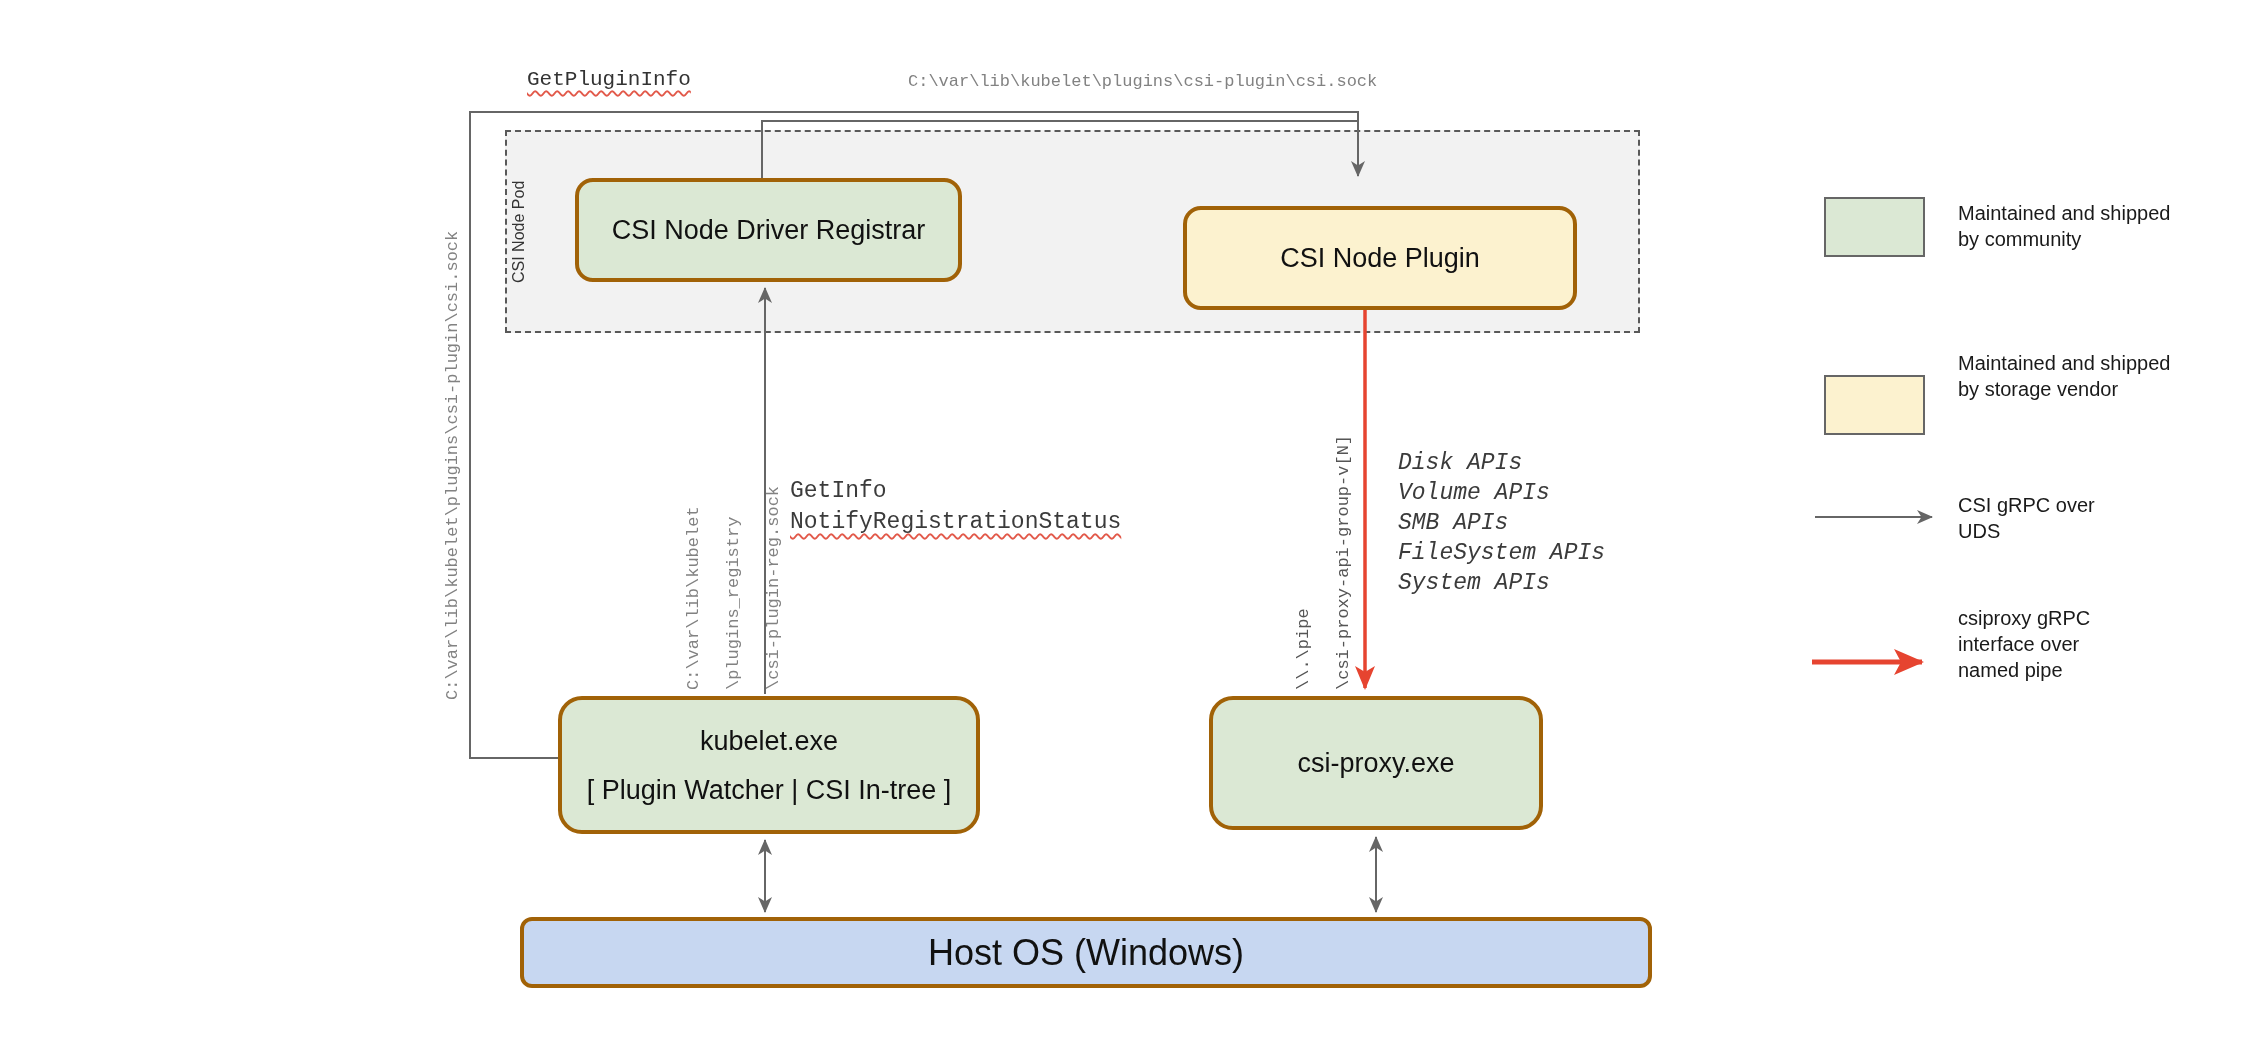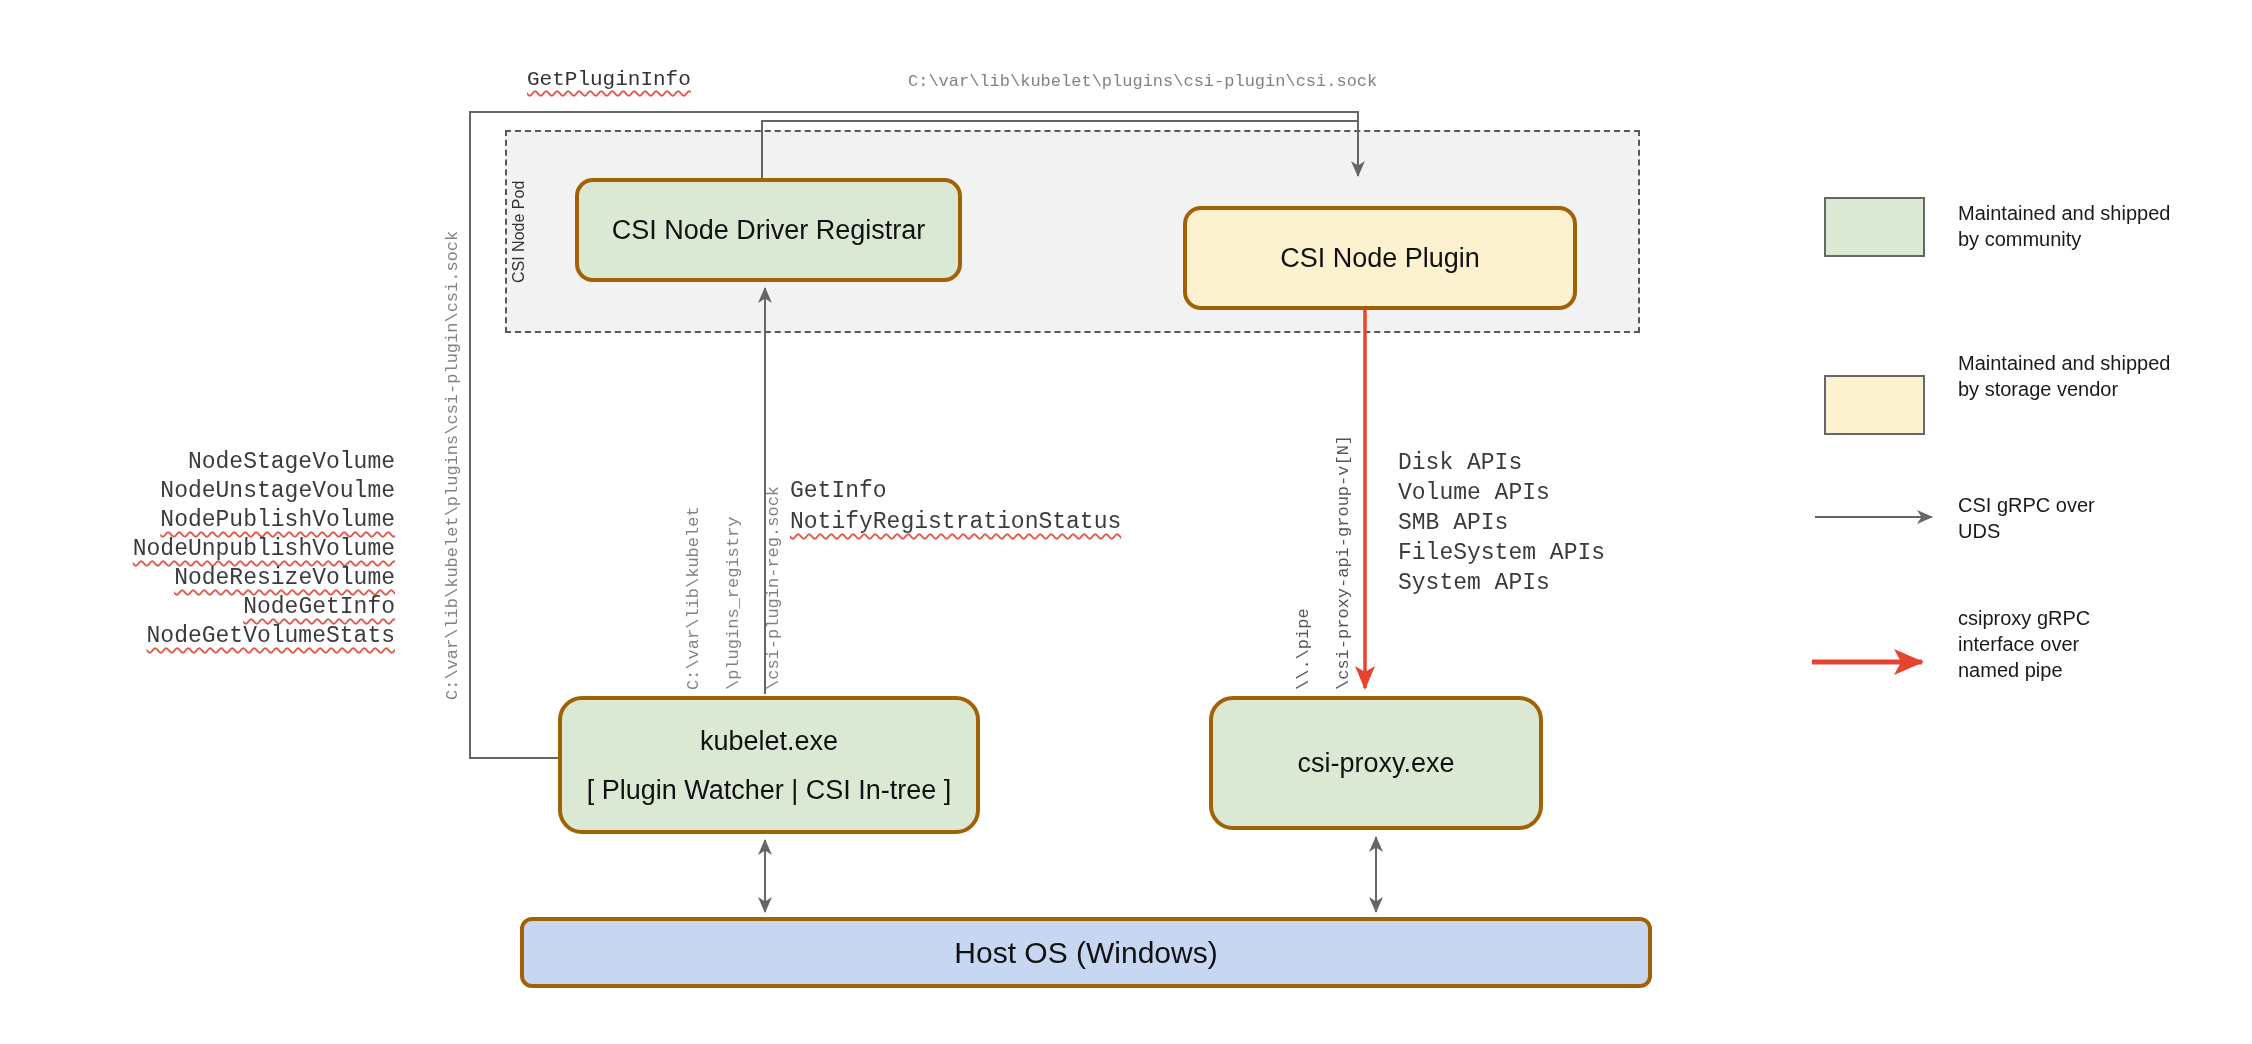--- a/index.html
+++ b/index.html
@@ -71,53 +71,44 @@
 
   <div class="box green" style="left:558px;top:696px;width:422px;height:138px;border-radius:24px;font-size:27px;flex-direction:column;line-height:34px;gap:15px;">
     <div>kubelet.exe</div>
     <div>[ Plugin Watcher | CSI In-tree ]</div>
   </div>
 
   <div class="box green" style="left:1209px;top:696px;width:334px;height:134px;border-radius:24px;font-size:27px;">
     <span>csi-proxy.exe</span>
   </div>
 
-  <div class="box blue" style="left:520px;top:917px;width:1132px;height:71px;border-radius:12px;font-size:30px;align-items:center;">
+  <div class="box blue" style="left:520px;top:917px;width:1132px;height:71px;border-radius:12px;font-size:36px;align-items:center;">
     <span>Host OS (Windows)</span>
   </div>
 
   <div class="label-block mono sq" style="left:527px;top:68px;font-size:21px;color:#333;">GetPluginInfo</div>
 
   <div class="label-block mono pathtext" style="left:908px;top:72px;">C:\var\lib\kubelet\plugins\csi-plugin\csi.sock</div>
 
   <div class="vlabel mono pathtext" style="left:443px;top:700px;">C:\var\lib\kubelet\plugins\csi-plugin\csi.sock</div>
 
-  <div class="label-block mono codetext" style="left:95px;top:448px;width:300px;text-align:right;line-height:29px;">
-    <div>NodeStageVolume</div>
-    <div>NodeUnstageVoulme</div>
-    <div class="sq">NodePublishVolume</div>
-    <div class="sq">NodeUnpublishVolume</div>
-    <div class="sq">NodeResizeVolume</div>
-    <div class="sq">NodeGetInfo</div>
-    <div class="sq">NodeGetVolumeStats</div>
-  </div>
 
   <div class="label-block mono codetext" style="left:790px;top:476px;line-height:31px;">
     <div>GetInfo</div>
     <div class="sq">NotifyRegistrationStatus</div>
   </div>
 
   <div class="vlabel mono pathtext" style="left:684px;top:690px;"><span>C:\var\lib\kubelet</span><br>
 <span>\plugins_registry</span><br>
 <span>\csi-plugin-reg.sock</span></div>
 
   <div class="vlabel mono" style="left:1294px;top:690px;font-size:17px;line-height:20px;color:#555;"><span>\\.\pipe</span><br>
 <span>\csi-proxy-api-group-v[N]</span></div>
 
-  <div class="label-block mono codetext" style="left:1398px;top:448px;line-height:30px;">
+  <div class="label-block mono codetext" style="left:1398px;top:448px;line-height:30px;font-style:italic;">
     <div>Disk APIs</div>
     <div>Volume APIs</div>
     <div>SMB APIs</div>
     <div>FileSystem APIs</div>
     <div>System APIs</div>
   </div>
 
   <div class="legend-swatch green" style="left:1824px;top:197px;"></div>
   <div class="legend-text" style="top:200px;">
     <div>Maintained and shipped</div>

